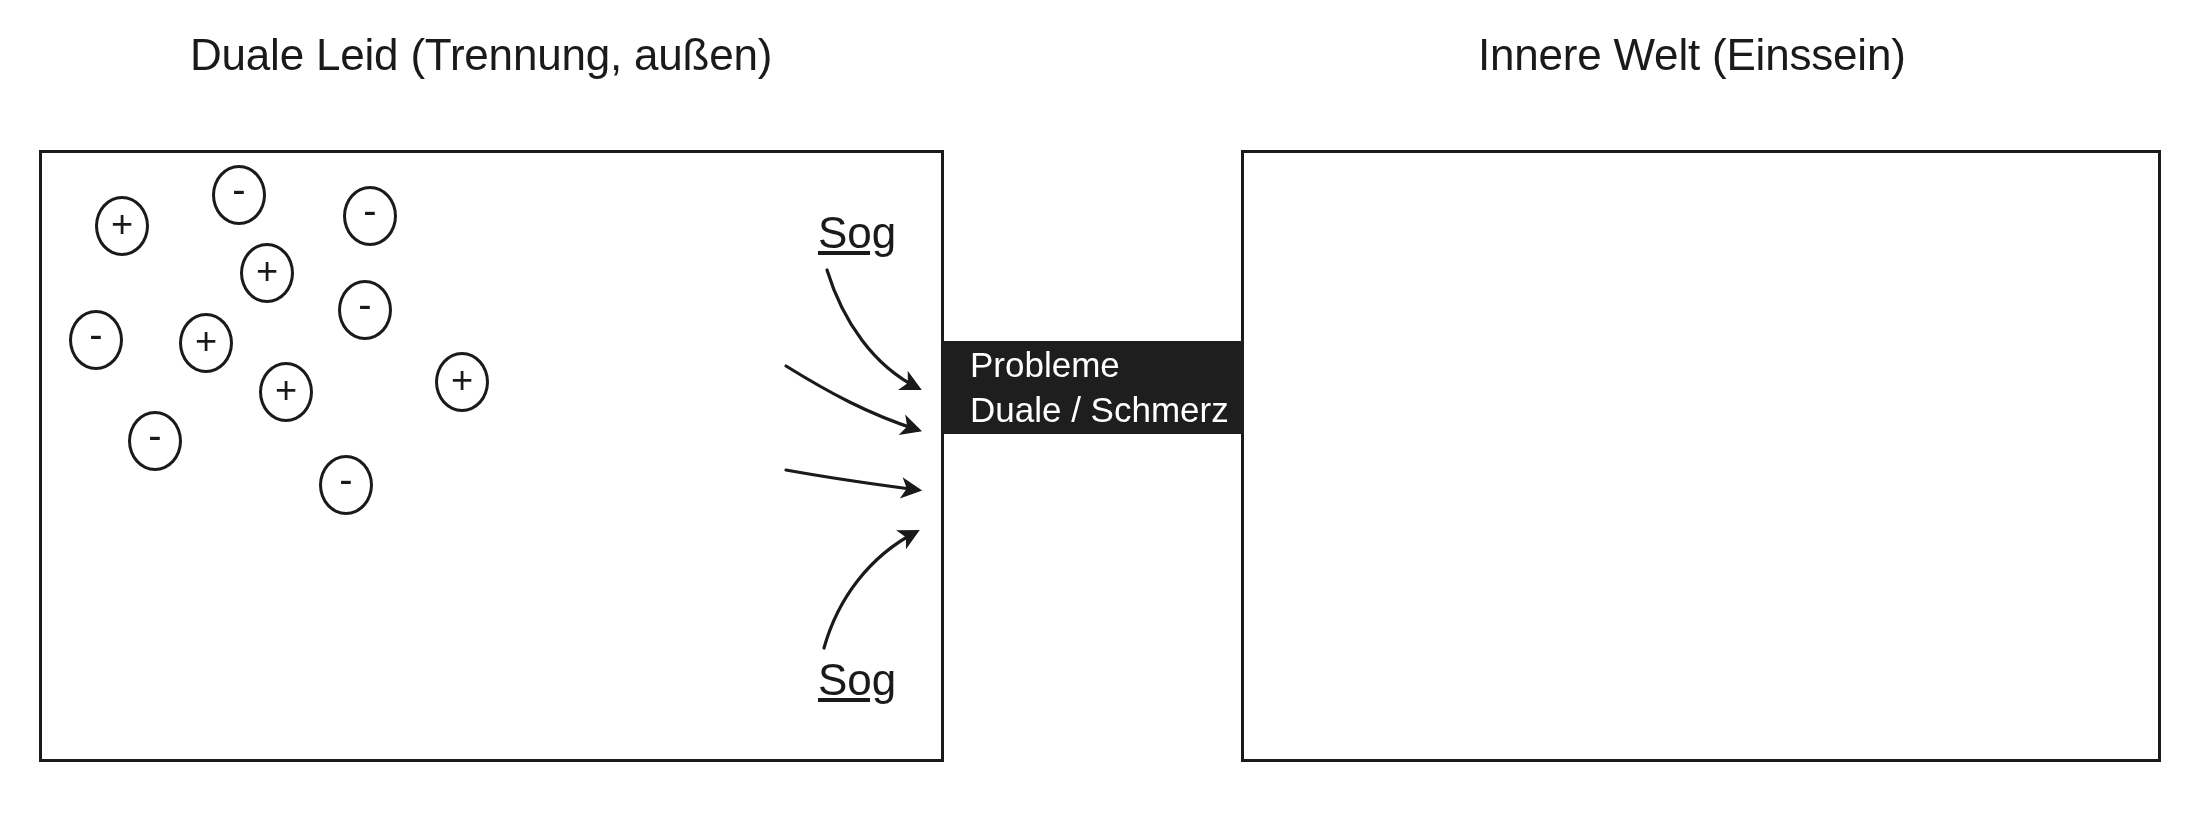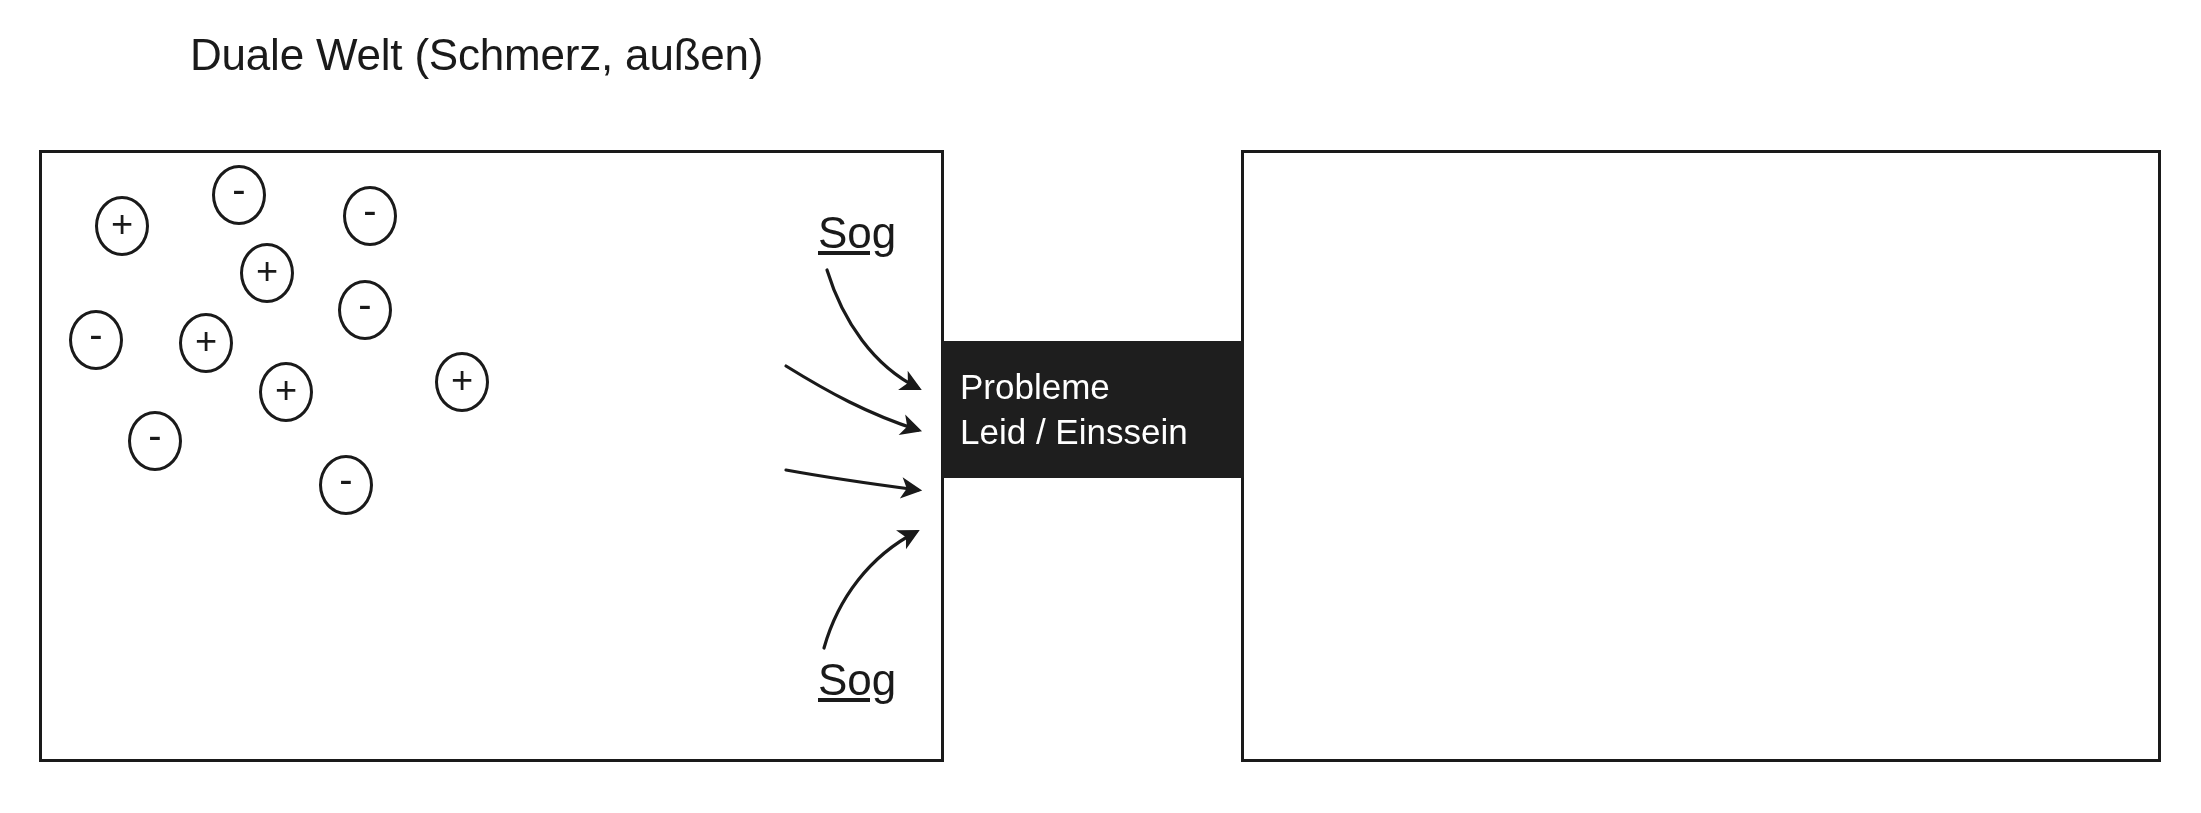--- a/index.html
+++ b/index.html
@@ -63,27 +63,27 @@
   .particle.minus { font-size: 40px; }
   .particle span { display: block; transform: translateY(-2px); }
   .particle.minus span { transform: translateY(-6px); }
 
   
   #problem-block {
     position: absolute;
     left: 942px;
     top: 341px;
     width: 302px;
-    height: 137px;
+    height: 93px;
     background: #1e1e1e;
     box-sizing: border-box;
     display: flex;
     flex-direction: column;
     justify-content: center;
-    padding-left: 18px;
+    padding-left: 28px;
   }
   #problem-block .line {
     color: #ffffff;
     font-size: 35px;
     line-height: 1.28;
     white-space: nowrap;
     font-family: "Liberation Sans", sans-serif;
   }
 
   
@@ -105,22 +105,23 @@
     width: 2201px;
     height: 813px;
     pointer-events: none;
   }
 </style>
 </head>
 <body>
 
 <div id="stage">
 
-  <div class="panel-title" id="title-left">Duale Welt (Schmerz, außen)</div>
+  <div class="panel-title" id="title-left">Duale Leid (Trennung, außen)</div>
 
+  <div class="panel-title" id="title-right">Innere Welt (Einssein)</div>
 
   <div class="panel-frame" id="panel-left"></div>
 
   <div class="panel-frame" id="panel-right"></div>
 
   <div id="particle-layer">
       <div class="particle plus" style="left: 122px; top: 226px;">
         <span>+</span>
       </div>
       <div class="particle minus" style="left: 239px; top: 195px;">
@@ -164,20 +165,20 @@
     <g id="arrow-paths" fill="none" stroke="#1a1a1a" stroke-width="3.2" stroke-linecap="round">
         <path d="M 827 270 C 843 322, 874 366, 918 388" marker-end="url(#ah)"></path>
         <path d="M 786 366 C 828 392, 868 414, 918 430" marker-end="url(#ah)"></path>
         <path d="M 786 470 C 830 478, 872 484, 918 490" marker-end="url(#ah)"></path>
         <path d="M 824 648 C 838 598, 870 556, 916 532" marker-end="url(#ah)"></path>
       </g>
   </svg>
 
   <div id="problem-block">
     <div class="line">Probleme</div>
-    <div class="line">Leid / Einssein</div>
+    <div class="line">Duale / Schmerz</div>
   </div>
 
   <div class="sog-label" id="sog-top">Sog</div>
 
   <div class="sog-label" id="sog-bottom">Sog</div>
 
 </div>
 
 </body></html>

